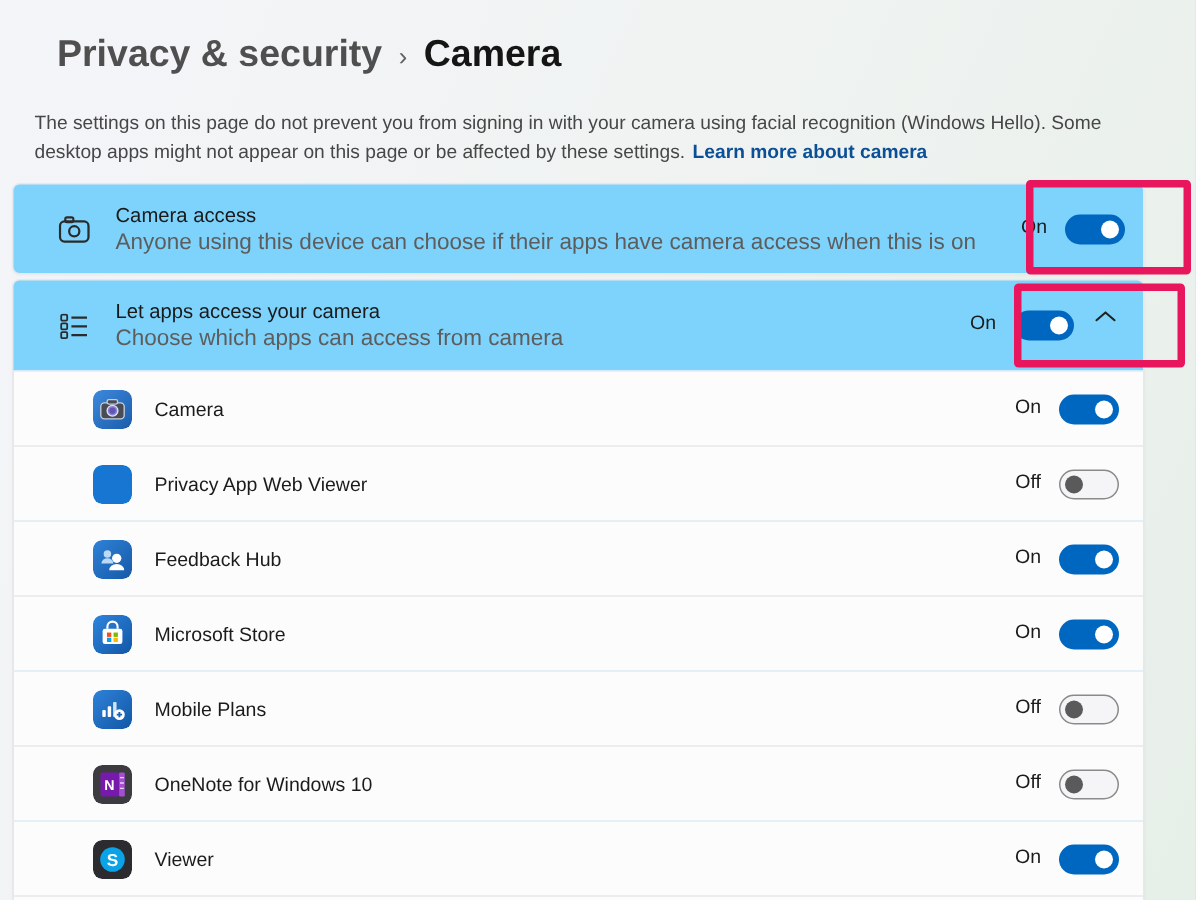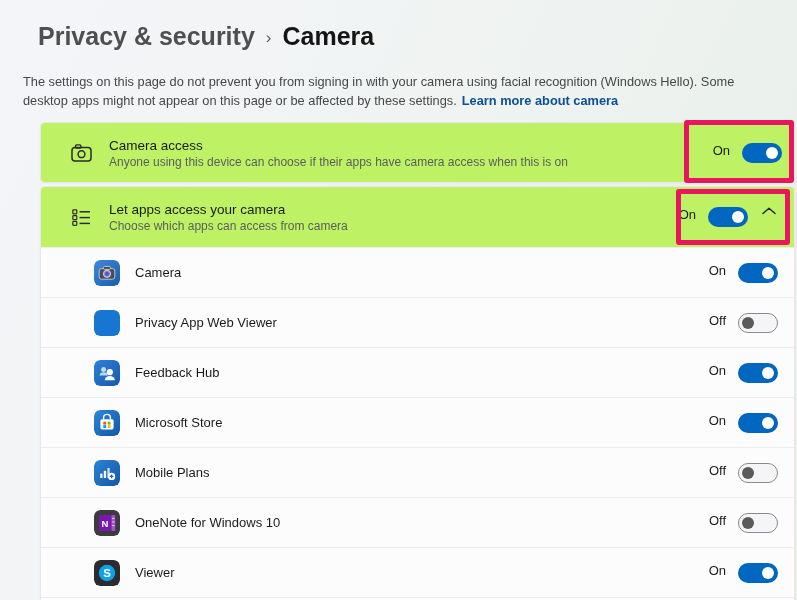--- a/index.html
+++ b/index.html
@@ -11,31 +11,31 @@
   }
   .breadcrumb { position:absolute; left:22px; top:22px; display:flex; align-items:center;margin-left:16px; }
   .breadcrumb .parent { font-size:25px; font-weight:600; color:#4f4f4f; cursor:pointer; }
   .breadcrumb .sep { font-size:17px; color:#606060; margin:2px 11px 0 11px; }
   .breadcrumb .current { font-size:25px; font-weight:700; color:#151515; }
 
   .intro { position:absolute; left:23px; top:73px; width:754px; font-size:12.8px; line-height:1.48; color:#474747; }
   .intro a { color:#0b4f96; font-weight:700; text-decoration:none; margin-left:5px; cursor:pointer; }
 
   .card {
-    position:absolute; left:40px; width:755px; background:#bef264;
+    position:absolute; left:8px; width:755px; background:#7dd3fc;
     border:1px solid #e8e8eb; border-radius:5px; box-shadow:0 1px 2px rgba(0,0,0,0.03);
   }
   .card1 { top:122px; height:61px; }
   .expander { top:186px; border-radius:5px 5px 0 0; border-bottom:none; height:420px; }
 
   .setting-row { display:flex; align-items:center; height:60px; padding:0 12px 0 28px; }
   .setting-icon { width:24px; margin-right:16px; display:flex; justify-content:center; }
   .setting-text { display:flex; flex-direction:column; gap:2px; }
   .setting-title { font-size:13.5px; color:#1a1a1a; }
-  .setting-sub { font-size:12px; color:#5d5d5d; }
+  .setting-sub { font-size:15px; color:#5d5d5d; }
 
   .right-controls { margin-left:auto; display:flex; align-items:flex-start; }
   .state-label { font-size:13px; color:#1b1b1b; margin-right:12px; min-width:24px; text-align:right; }
 
   .toggle { width:40px; height:20px; border-radius:10px; position:relative; cursor:pointer; flex:0 0 auto; }
   .toggle.on { background:#0067c0; }
   .toggle.on::after { content:""; position:absolute; right:4px; top:4px; width:12px; height:12px; border-radius:50%; background:#ffffff; }
   .toggle.off { background:#f5f5f7; border:1px solid #8a8a8a; }
   .toggle.off::after { content:""; position:absolute; left:3px; top:3px; width:12px; height:12px; border-radius:50%; background:#5a5a5a; }
 

